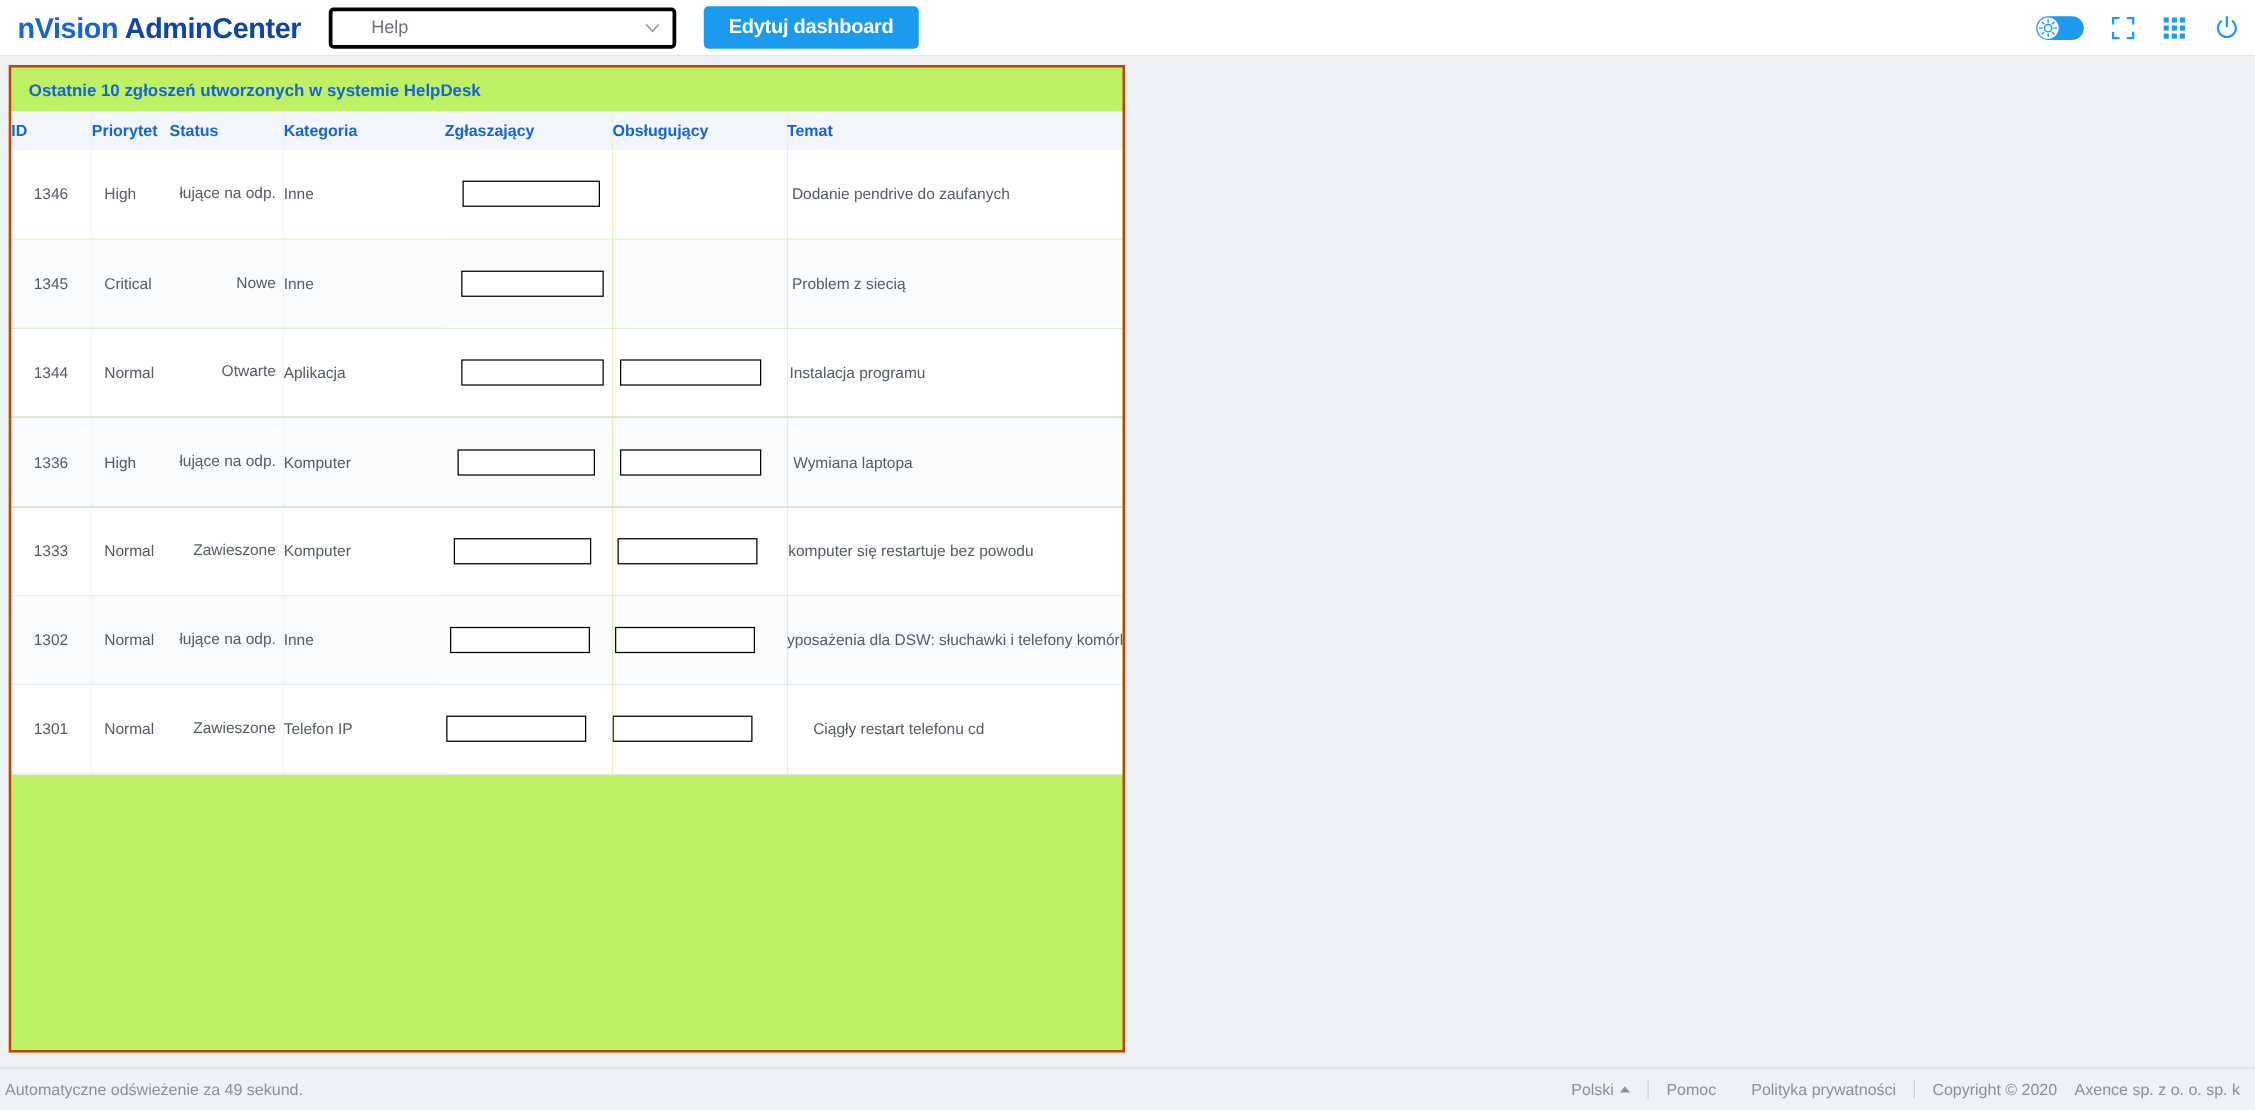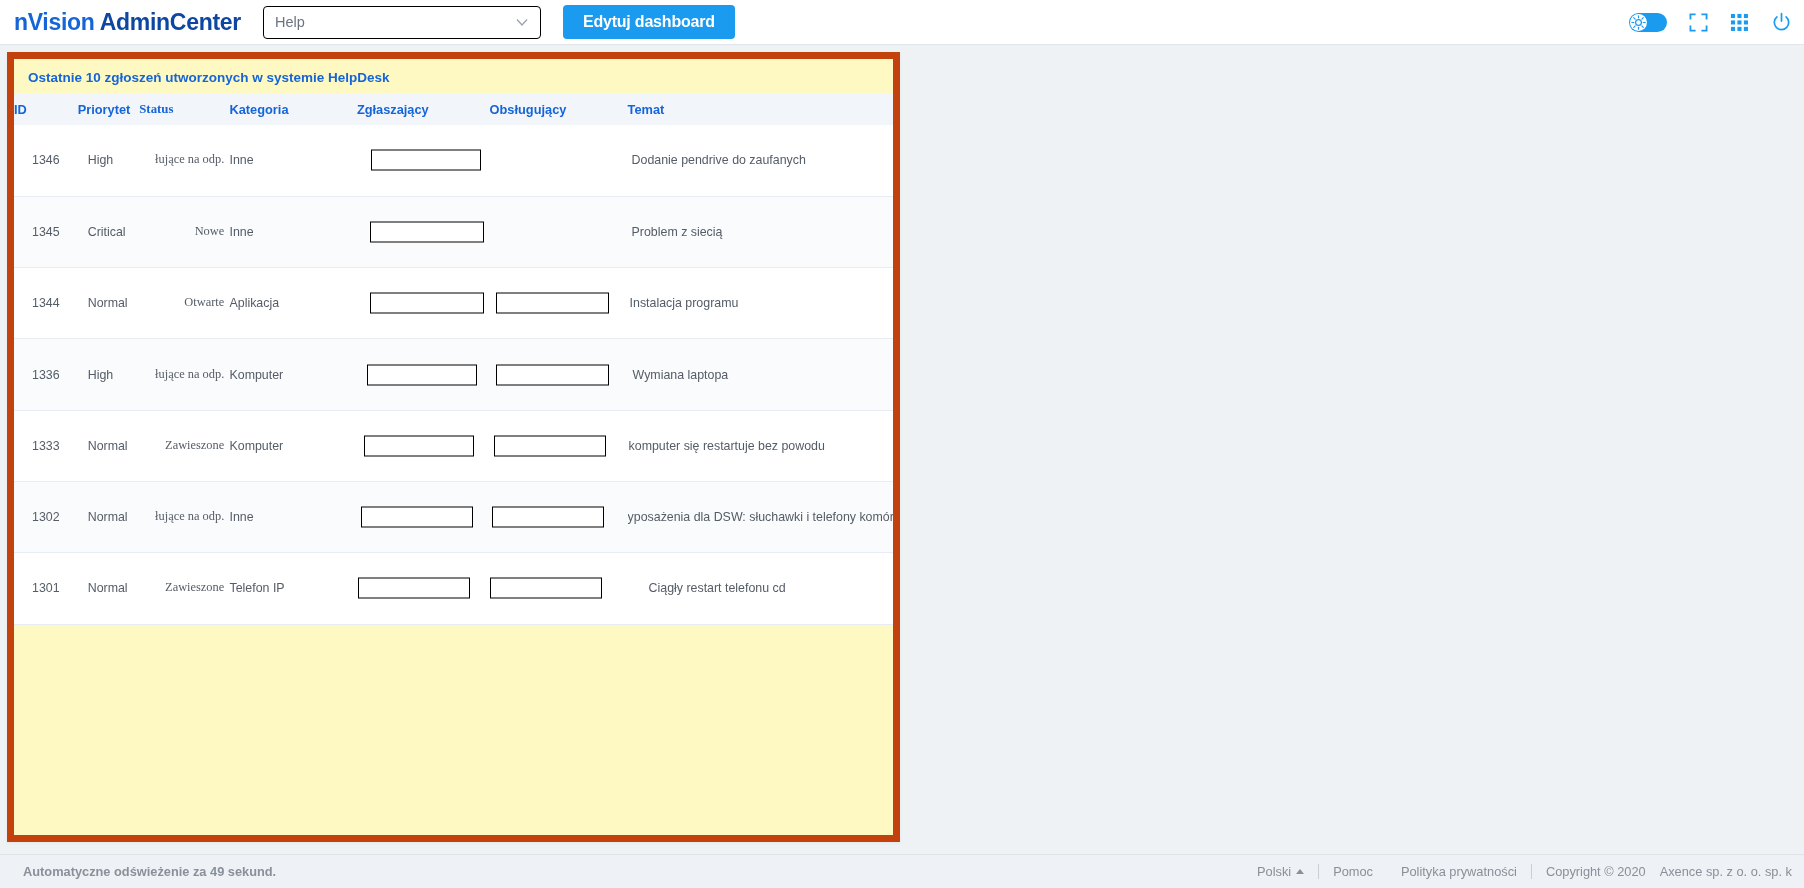--- a/index.html
+++ b/index.html
@@ -31,26 +31,26 @@
   }
   .brand .brand-b { color: #0d47a1; }
 
   .select-wrap {
     position: relative;
     margin-left: 22px;
     width: 278px; height: 33px;
   }
   .select-box {
     width: 100%; height: 100%;
-    border: 1px solid #000000;
+    border: 3px solid #000000;
     border-radius: 4px;
     background: #fff;
     display: flex;
     align-items: center;
-    padding-left: 11px;
+    padding-left: 31px;
     font-size: 14.5px;
     color: #6b7280;
   }
   .select-chev {
     position: absolute;
     right: 12px; top: 50%;
     transform: translateY(-50%);
     width: 14px; height: 14px;
     pointer-events: none;
   }
@@ -101,22 +101,22 @@
     background: #ffffff;
     display: flex; align-items: center; justify-content: center;
   }
 
   
   .panel {
     position: absolute;
     left: 7px; top: 52px;
     width: 893px;
     height: 790px;
-    background: #fef9c3;
-    border: 7px solid #c2410c;
+    background: #bef264;
+    border: 2px solid #c2410c;
     box-shadow: 0 1px 3px rgba(16,32,60,0.06);
     overflow: hidden;
   }
   .panel-title {
     padding: 11px 0 9px 14px;
     font-size: 13.5px;
     font-weight: bold;
     color: #1565d8;
     white-space: nowrap;
   }
@@ -140,21 +140,21 @@
     border-bottom: 1px solid #e8edf3;
     white-space: nowrap;
     overflow: hidden;
   }
   .tbl tbody tr:nth-child(even) td { background: #fafbfc; }
   .tbl tbody tr:nth-child(odd)  td { background: #ffffff; }
 
   
   .c-id     { width: 60px;  padding-left: 18px; }
   .c-pri    { width: 58px;  padding-left: 10px; }
-  .c-sta    { width: 85px;  padding-left: 0px; font-family: Liberation Serif, serif; }
+  .c-sta    { width: 85px;  padding-left: 0px; }
   .c-kat    { width: 120px; padding-left: 0px; }
   .c-zgl    { width: 125px; padding-left: 0px; }
   .c-obs    { width: 130px; padding-left: 0px; }
   .c-tem    { width: 250px; padding-left: 0px; }
 
   
   .status-clip {
     position: relative;
     width: 85px;
     overflow: hidden;
@@ -185,21 +185,21 @@
     position: absolute;
     left: 0; bottom: 0;
     width: 1804px; height: 34px;
     background: #eef1f5;
     border-top: 1px solid #dfe4ea;
     display: flex;
     align-items: center;
     font-size: 12.8px;
     color: #8a9099;
   }
-  .footer-left { margin-left: 23px; white-space: nowrap; font-weight: bold; }
+  .footer-left { margin-left: 4px; white-space: nowrap; }
   .footer-right {
     position: absolute;
     right: 12px;
     display: flex;
     align-items: center;
     gap: 0px;
     white-space: nowrap;
   }
   .f-item { padding: 0 14px; cursor: pointer; display: flex; align-items: center; gap: 5px; }
   .f-static { padding: 0 0 0 14px; cursor: default; }

